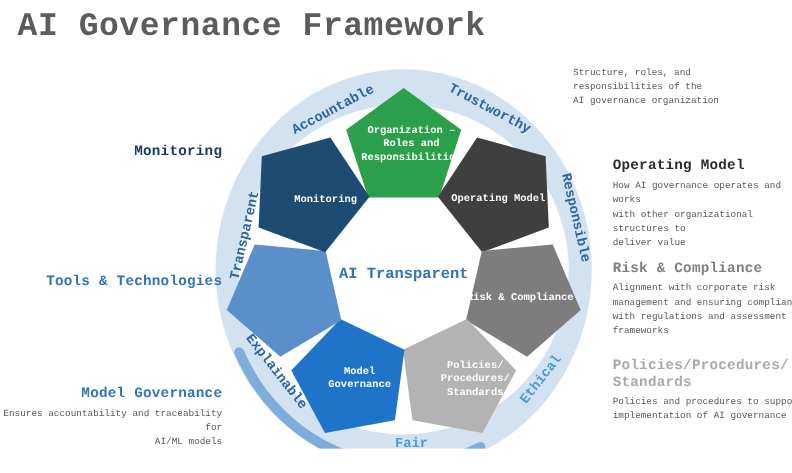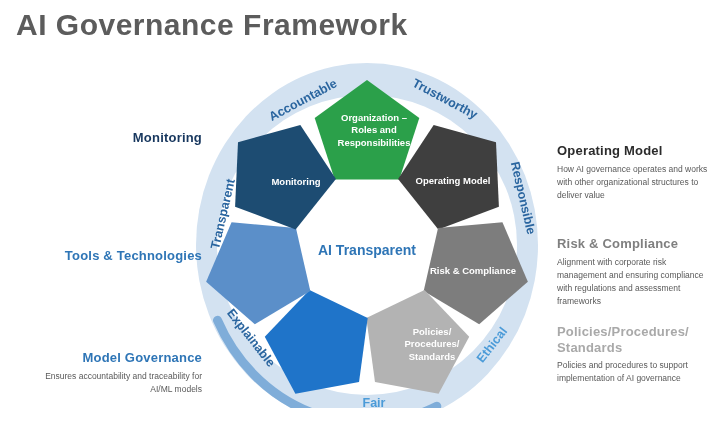--- a/index.html
+++ b/index.html
@@ -1,18 +1,18 @@
 <!DOCTYPE html>
 <html><head>
 <meta charset="utf-8">
 <style>
   html,body { margin:0; padding:0; background:#fff; }
   .stage {
     position:relative; width:720px; height:408px; overflow:hidden;
-    background:#fff; font-family:Liberation Sans, sans-serif;
+    background:#fff; font-family:Liberation Mono, monospace;
   }
   .title {
     position:absolute; left:16px; top:8px; margin:0;
     font-size:30px; font-weight:700; color:#5c5c5c; letter-spacing:.5px;
   }
   .wheel-svg { position:absolute; left:0; top:0; }
   .ring-label {
     position:absolute; font-size:12.5px; font-weight:600; white-space:nowrap;
     transform-origin:center center;
   }
@@ -82,37 +82,41 @@
   <div class="ring-label" style="left: 223px; top: 214px; transform: translate(-50%, -50%) rotate(-77deg); color: rgb(42, 101, 159);">Transparent</div>
 
   <div class="seg-label" style="left:374px; top:131px;">Organization –
 Roles and
 Responsibilities</div>
   <div class="seg-label" style="left:453px; top:181px;">Operating Model</div>
   <div class="seg-label" style="left:473px; top:271px;">Risk &amp; Compliance</div>
   <div class="seg-label" style="left:432px; top:345px;">Policies/
 Procedures/
 Standards</div>
+  <div class="seg-label" style="left:327px; top:344px;">Model
+Governance</div>
   <div class="seg-label" style="left:296px; top:182px;">Monitoring</div>
 
   <div class="center-label" style="color: rgb(46, 117, 182);">AI Transparent</div>
 
   <div class="info left" style="top:130px;">
     <div class="heading" style="color: rgb(23, 55, 94);">Monitoring</div>
   </div>
   <div class="info left" style="top:248px;">
     <div class="heading" style="color: rgb(46, 117, 182);">Tools &amp; Technologies</div>
   </div>
   <div class="info left" style="top:350px;">
     <div class="heading" style="color: rgb(46, 117, 182);">Model Governance</div>
     <div class="body">Ensures accountability and traceability for
 AI/ML models</div>
   </div>
 
   <div class="info right" style="left:521px; top:60px; width:190px;">
+    <div class="body">Structure, roles, and responsibilities of the
+AI governance organization</div>
   </div>
   <div class="info right" style="left:557px; top:143px;">
     <div class="heading" style="color: rgb(43, 43, 43);">Operating Model</div>
     <div class="body">How AI governance operates and works
 with other organizational structures to
 deliver value</div>
   </div>
   <div class="info right" style="left:557px; top:236px;">
     <div class="heading" style="color: rgb(127, 127, 127);">Risk &amp; Compliance</div>
     <div class="body">Alignment with corporate risk

